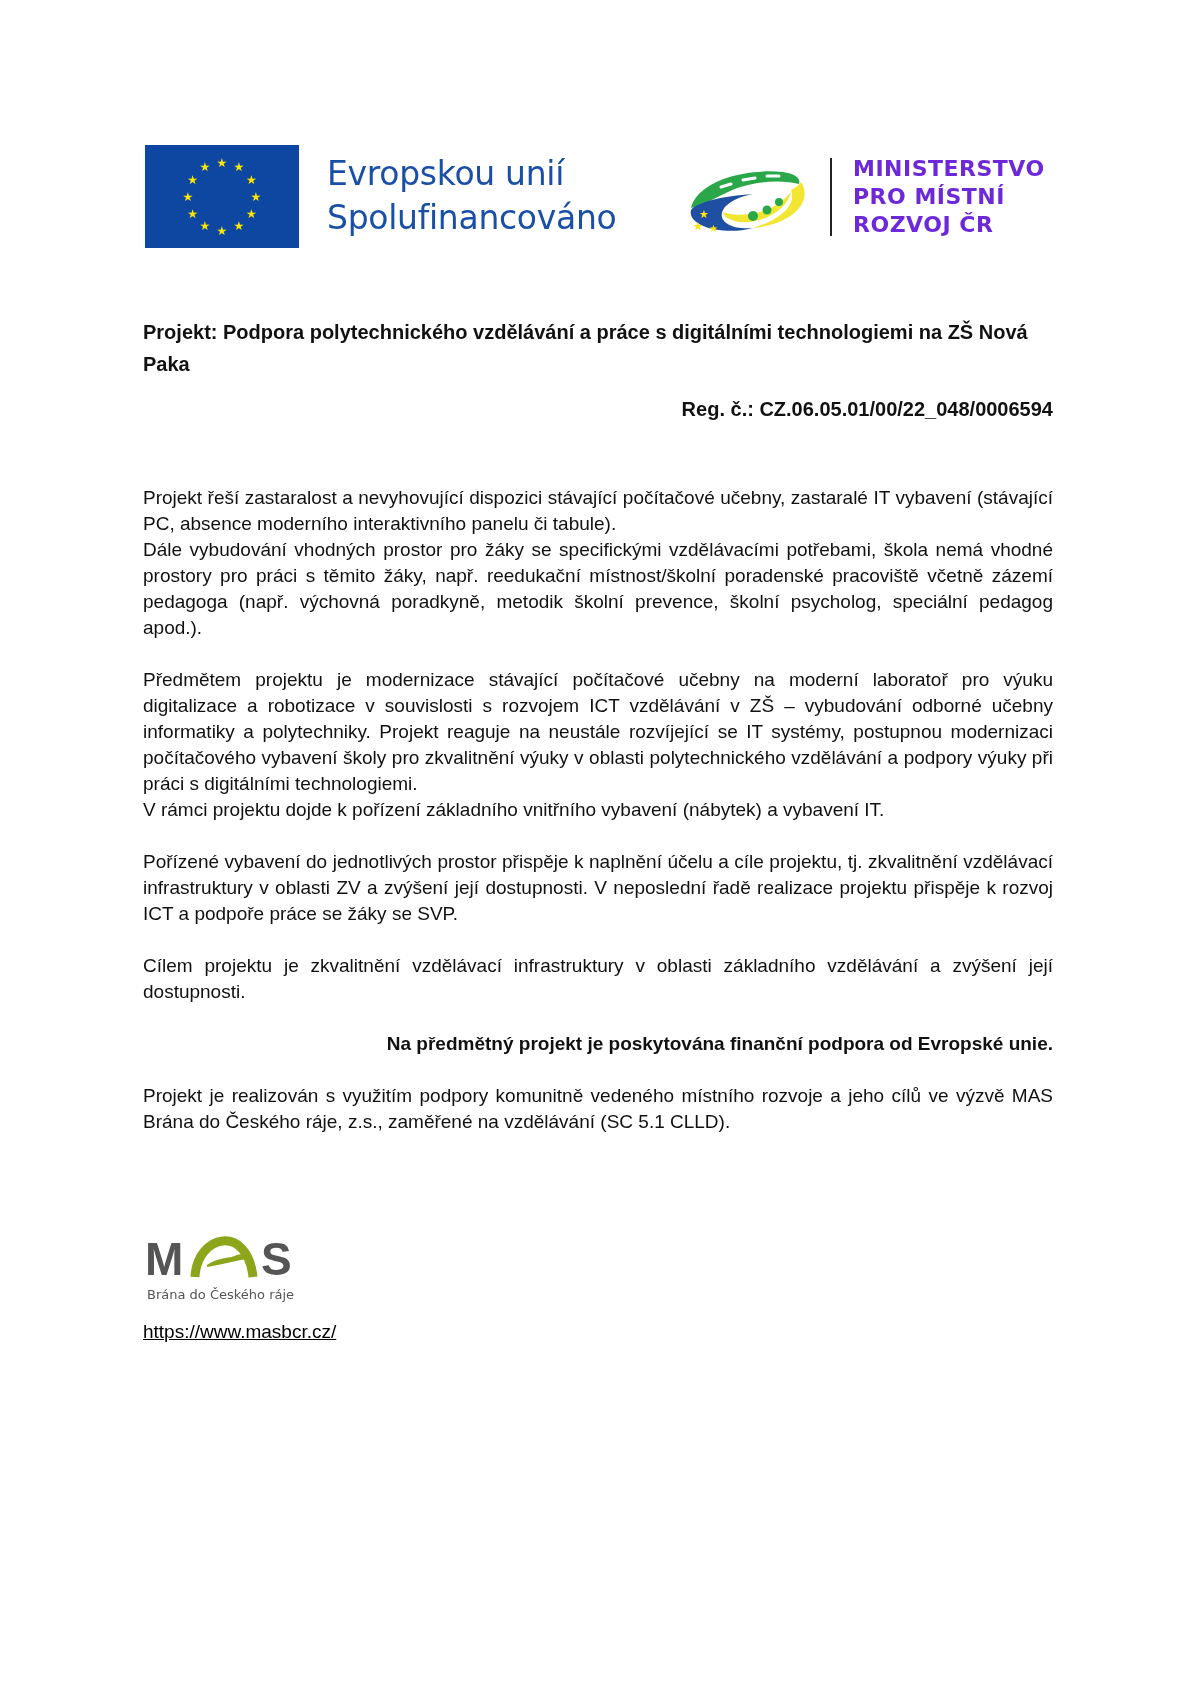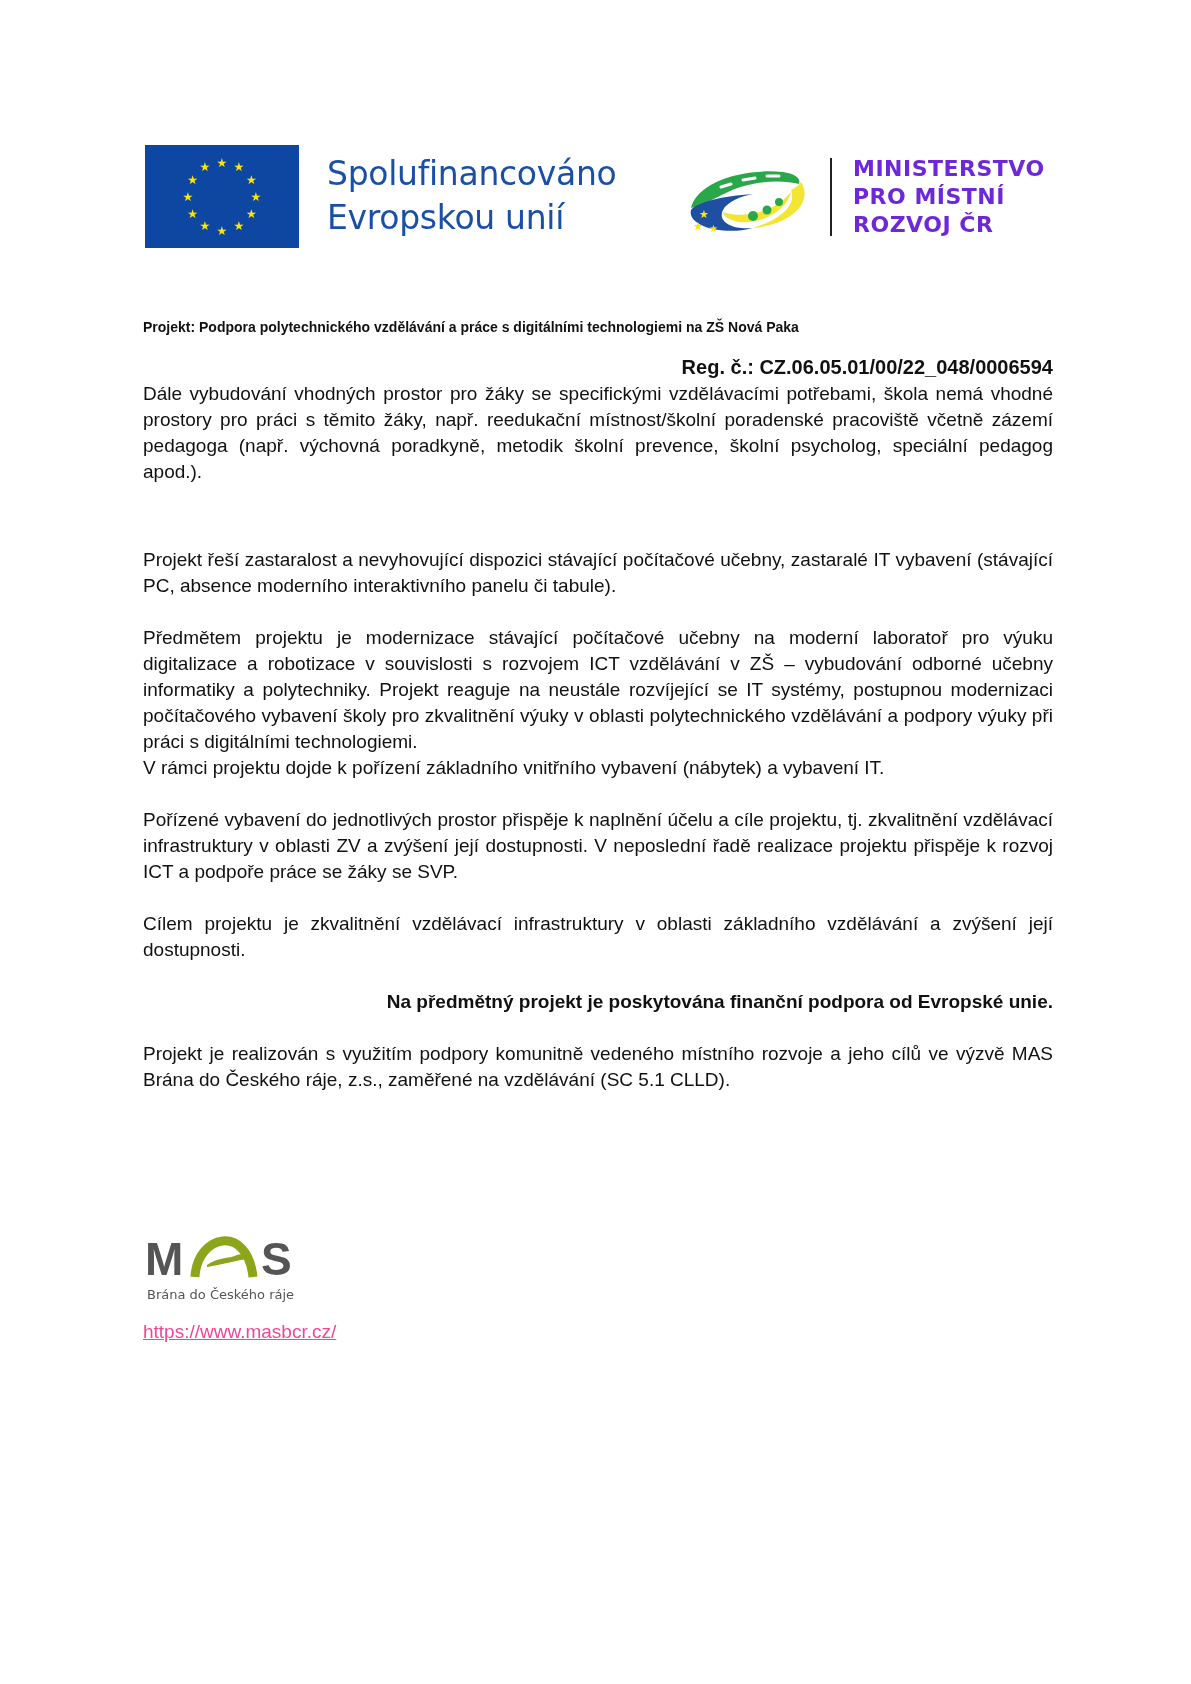--- a/index.html
+++ b/index.html
@@ -12,30 +12,30 @@
                font-size: 33px; line-height: 44px; font-weight: 500; letter-spacing: -0.3px; }
     .eu-text div { white-space: nowrap; }
 
     .mmr-logo { position: absolute; left: 683px; top: 160px; width: 135px; height: 75px; }
     .mmr-divider { position: absolute; left: 830px; top: 158px; width: 2px; height: 78px; background: #222; }
     .mmr-text { position: absolute; left: 853px; top: 155px; font-family: "DejaVu Sans", sans-serif;
                 font-size: 22px; line-height: 28px; font-weight: bold; color: #6d28d9; letter-spacing: 0.5px; }
     .mmr-text div { white-space: nowrap; }
 
     .content { position: absolute; left: 143px; top: 316px; width: 910px; }
-    .title { font-weight: bold; font-size: 14px; line-height: 22px; margin: 0; }
+    .title { font-weight: bold; font-size: 20px; line-height: 32px; margin: 0; }
     .reg { font-weight: bold; font-size: 20px; line-height: 27px; margin: 16px 0 0 0; text-align: right; }
 
     .body-para { font-size: 19px; line-height: 26px; margin: 0; text-align: justify; text-align-last: left; }
     .p-first { margin-top: 62px; }
     .gap { height: 26px; }
     .bold-para { font-weight: bold; font-size: 19px; line-height: 26px; margin: 0; text-align: right; }
 
     .mas-logo { position: absolute; left: 145px; top: 1225px; width: 170px; height: 78px; }
-    .mas-link { position: absolute; left: 143px; top: 1321px; font-size: 19px; color: #ec4899;
+    .mas-link { position: absolute; left: 143px; top: 1321px; font-size: 19px; color: #000000;
                 text-decoration: underline; }
   </style>
 </head>
 <body>
 
 <div class="logos">
 
   <div class="eu-flag">
     <svg width="154" height="103" viewBox="0 0 154 103">
       <g id="stars" fill="#ffe600">
@@ -48,22 +48,22 @@
           <text x="77" y="89.5" text-anchor="middle" font-size="12" fill="#FFE600">★</text>
           <text x="59.99999999999999" y="84.94486372867091" text-anchor="middle" font-size="12" fill="#FFE600">★</text>
           <text x="47.55513627132909" y="72.50000000000001" text-anchor="middle" font-size="12" fill="#FFE600">★</text>
           <text x="43" y="55.50000000000001" text-anchor="middle" font-size="12" fill="#FFE600">★</text>
           <text x="47.55513627132909" y="38.5" text-anchor="middle" font-size="12" fill="#FFE600">★</text>
           <text x="59.999999999999986" y="26.055136271329097" text-anchor="middle" font-size="12" fill="#FFE600">★</text>
         </g>
     </svg>
   </div>
   <div class="eu-text">
+    <div>Evropskou unií</div>
     <div>Spolufinancováno</div>
-    <div>Evropskou unií</div>
   </div>
 
   <svg class="mmr-logo" viewBox="0 0 135 75">
     <path d="M8 48 C 14 22, 60 8, 100 12 C 112 14, 118 18, 116 24 C 100 20, 70 20, 45 32 C 32 38, 22 44, 8 48 Z" fill="#2aa849"></path>
     <path d="M38 27 L48 24 M60 20 L72 18 M84 16 L96 16" stroke="#ffffff" stroke-width="3" stroke-linecap="round"></path>
     <path d="M8 50 C 4 66, 40 76, 70 68 C 50 70, 34 62, 40 50 C 44 42, 58 36, 70 34 C 40 36, 14 42, 8 50 Z" fill="#1f4fa3"></path>
     <path d="M118 22 C 130 40, 112 64, 70 68 C 96 60, 114 46, 108 30 C 112 28, 116 25, 118 22 Z" fill="#f2e632"></path>
     <path d="M40 52 C 56 58, 88 56, 108 32 C 104 50, 80 64, 56 62 C 46 60, 40 56, 40 52 Z" fill="#f2e632"></path>
     <circle cx="70" cy="56" r="5" fill="#2aa849"></circle>
     <circle cx="84" cy="50" r="4.5" fill="#2aa849"></circle>
@@ -77,22 +77,22 @@
     <div>MINISTERSTVO</div>
     <div>PRO MÍSTNÍ</div>
     <div>ROZVOJ ČR</div>
   </div>
 </div>
 
 <div class="content">
   <p class="title">Projekt: Podpora polytechnického vzdělávání a práce s digitálními technologiemi na ZŠ Nová Paka</p>
   <p class="reg">Reg. č.: CZ.06.05.01/00/22_048/0006594</p>
 
+  <p class="body-para p-first">Projekt řeší zastaralost a nevyhovující dispozici stávající počítačové učebny, zastaralé IT vybavení (stávající PC, absence moderního interaktivního panelu či tabule).</p>
   <p class="body-para">Dále vybudování vhodných prostor pro žáky se specifickými vzdělávacími potřebami, škola nemá vhodné prostory pro práci s těmito žáky, např. reedukační místnost/školní poradenské pracoviště včetně zázemí pedagoga (např. výchovná poradkyně, metodik školní prevence, školní psycholog, speciální pedagog apod.).</p>
-  <p class="body-para p-first">Projekt řeší zastaralost a nevyhovující dispozici stávající počítačové učebny, zastaralé IT vybavení (stávající PC, absence moderního interaktivního panelu či tabule).</p>
   <div class="gap"></div>
   <p class="body-para">Předmětem projektu je modernizace stávající počítačové učebny na moderní laboratoř pro výuku digitalizace a robotizace v souvislosti s rozvojem ICT vzdělávání v ZŠ – vybudování odborné učebny informatiky a polytechniky. Projekt reaguje na neustále rozvíjející se IT systémy, postupnou modernizaci počítačového vybavení školy pro zkvalitnění výuky v oblasti polytechnického vzdělávání a podpory výuky při práci s digitálními technologiemi.</p>
   <p class="body-para">V rámci projektu dojde k pořízení základního vnitřního vybavení (nábytek) a vybavení IT.</p>
   <div class="gap"></div>
   <p class="body-para">Pořízené vybavení do jednotlivých prostor přispěje k naplnění účelu a cíle projektu, tj. zkvalitnění vzdělávací infrastruktury v oblasti ZV a zvýšení její dostupnosti. V neposlední řadě realizace projektu přispěje k rozvoj ICT a podpoře práce se žáky se SVP.</p>
   <div class="gap"></div>
   <p class="body-para">Cílem projektu je zkvalitnění vzdělávací infrastruktury v oblasti základního vzdělávání a zvýšení její dostupnosti.</p>
   <div class="gap"></div>
   <p class="bold-para">Na předmětný projekt je poskytována finanční podpora od Evropské unie.</p>
   <div class="gap"></div>

